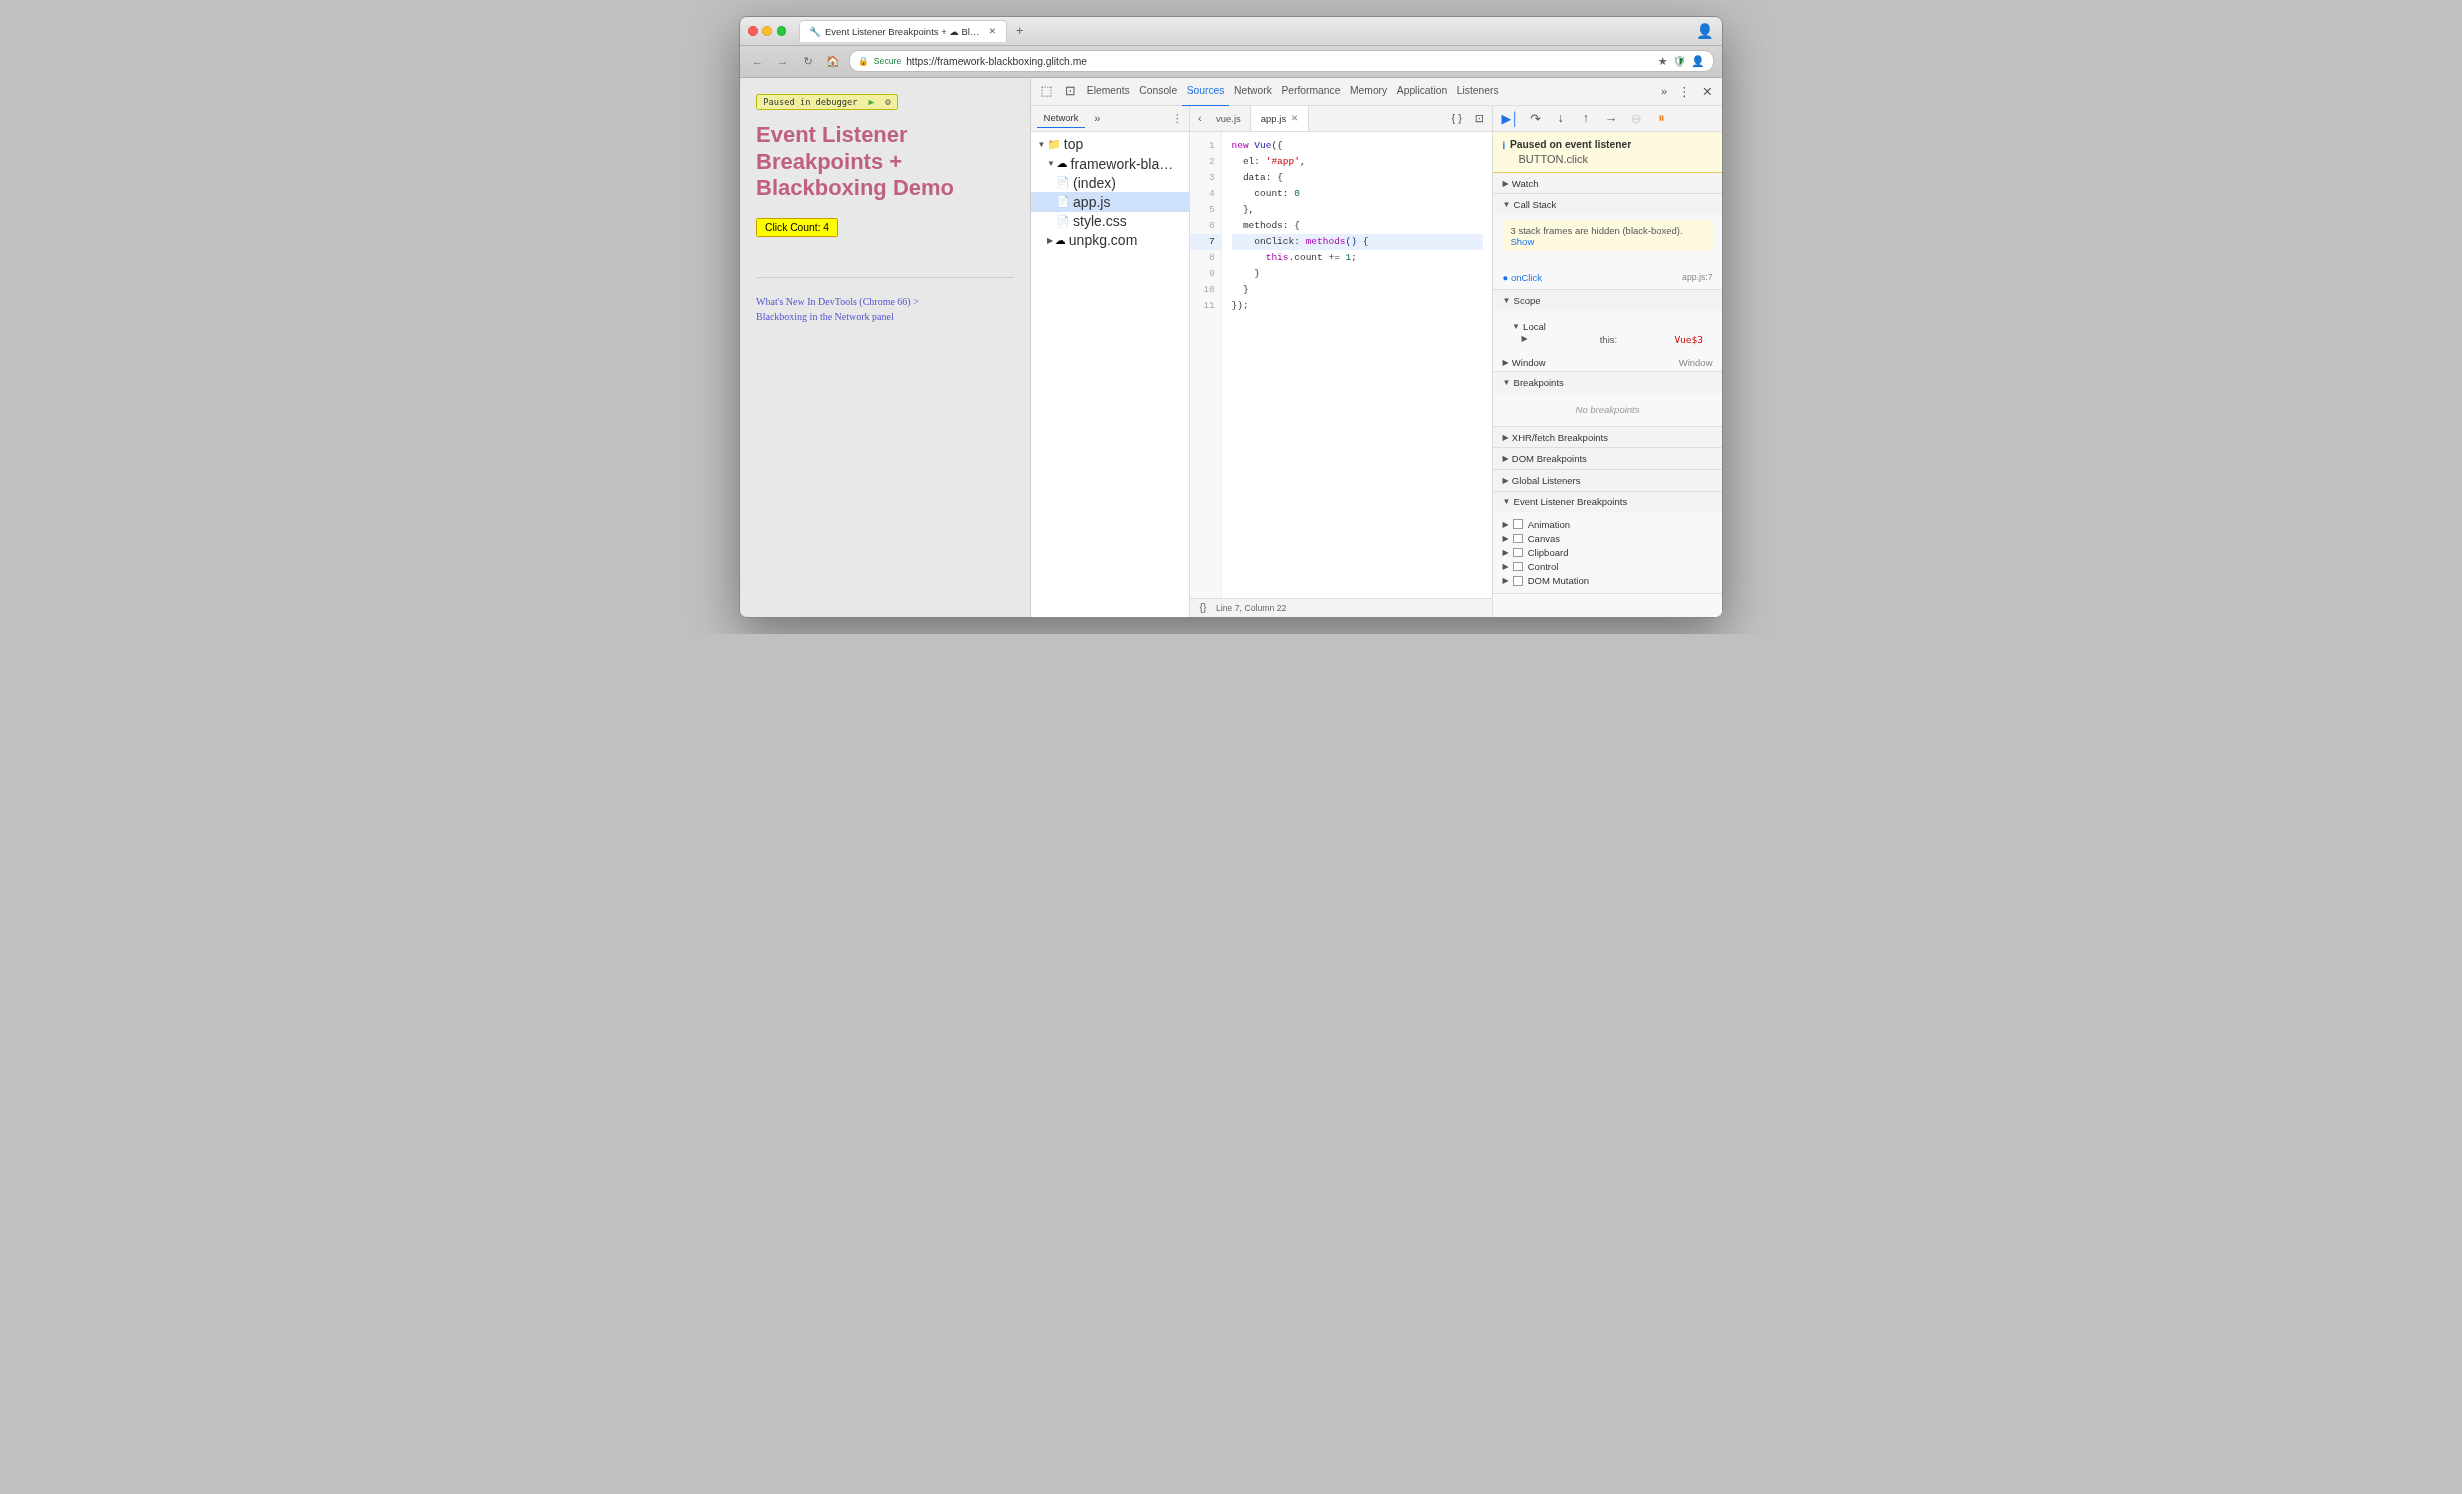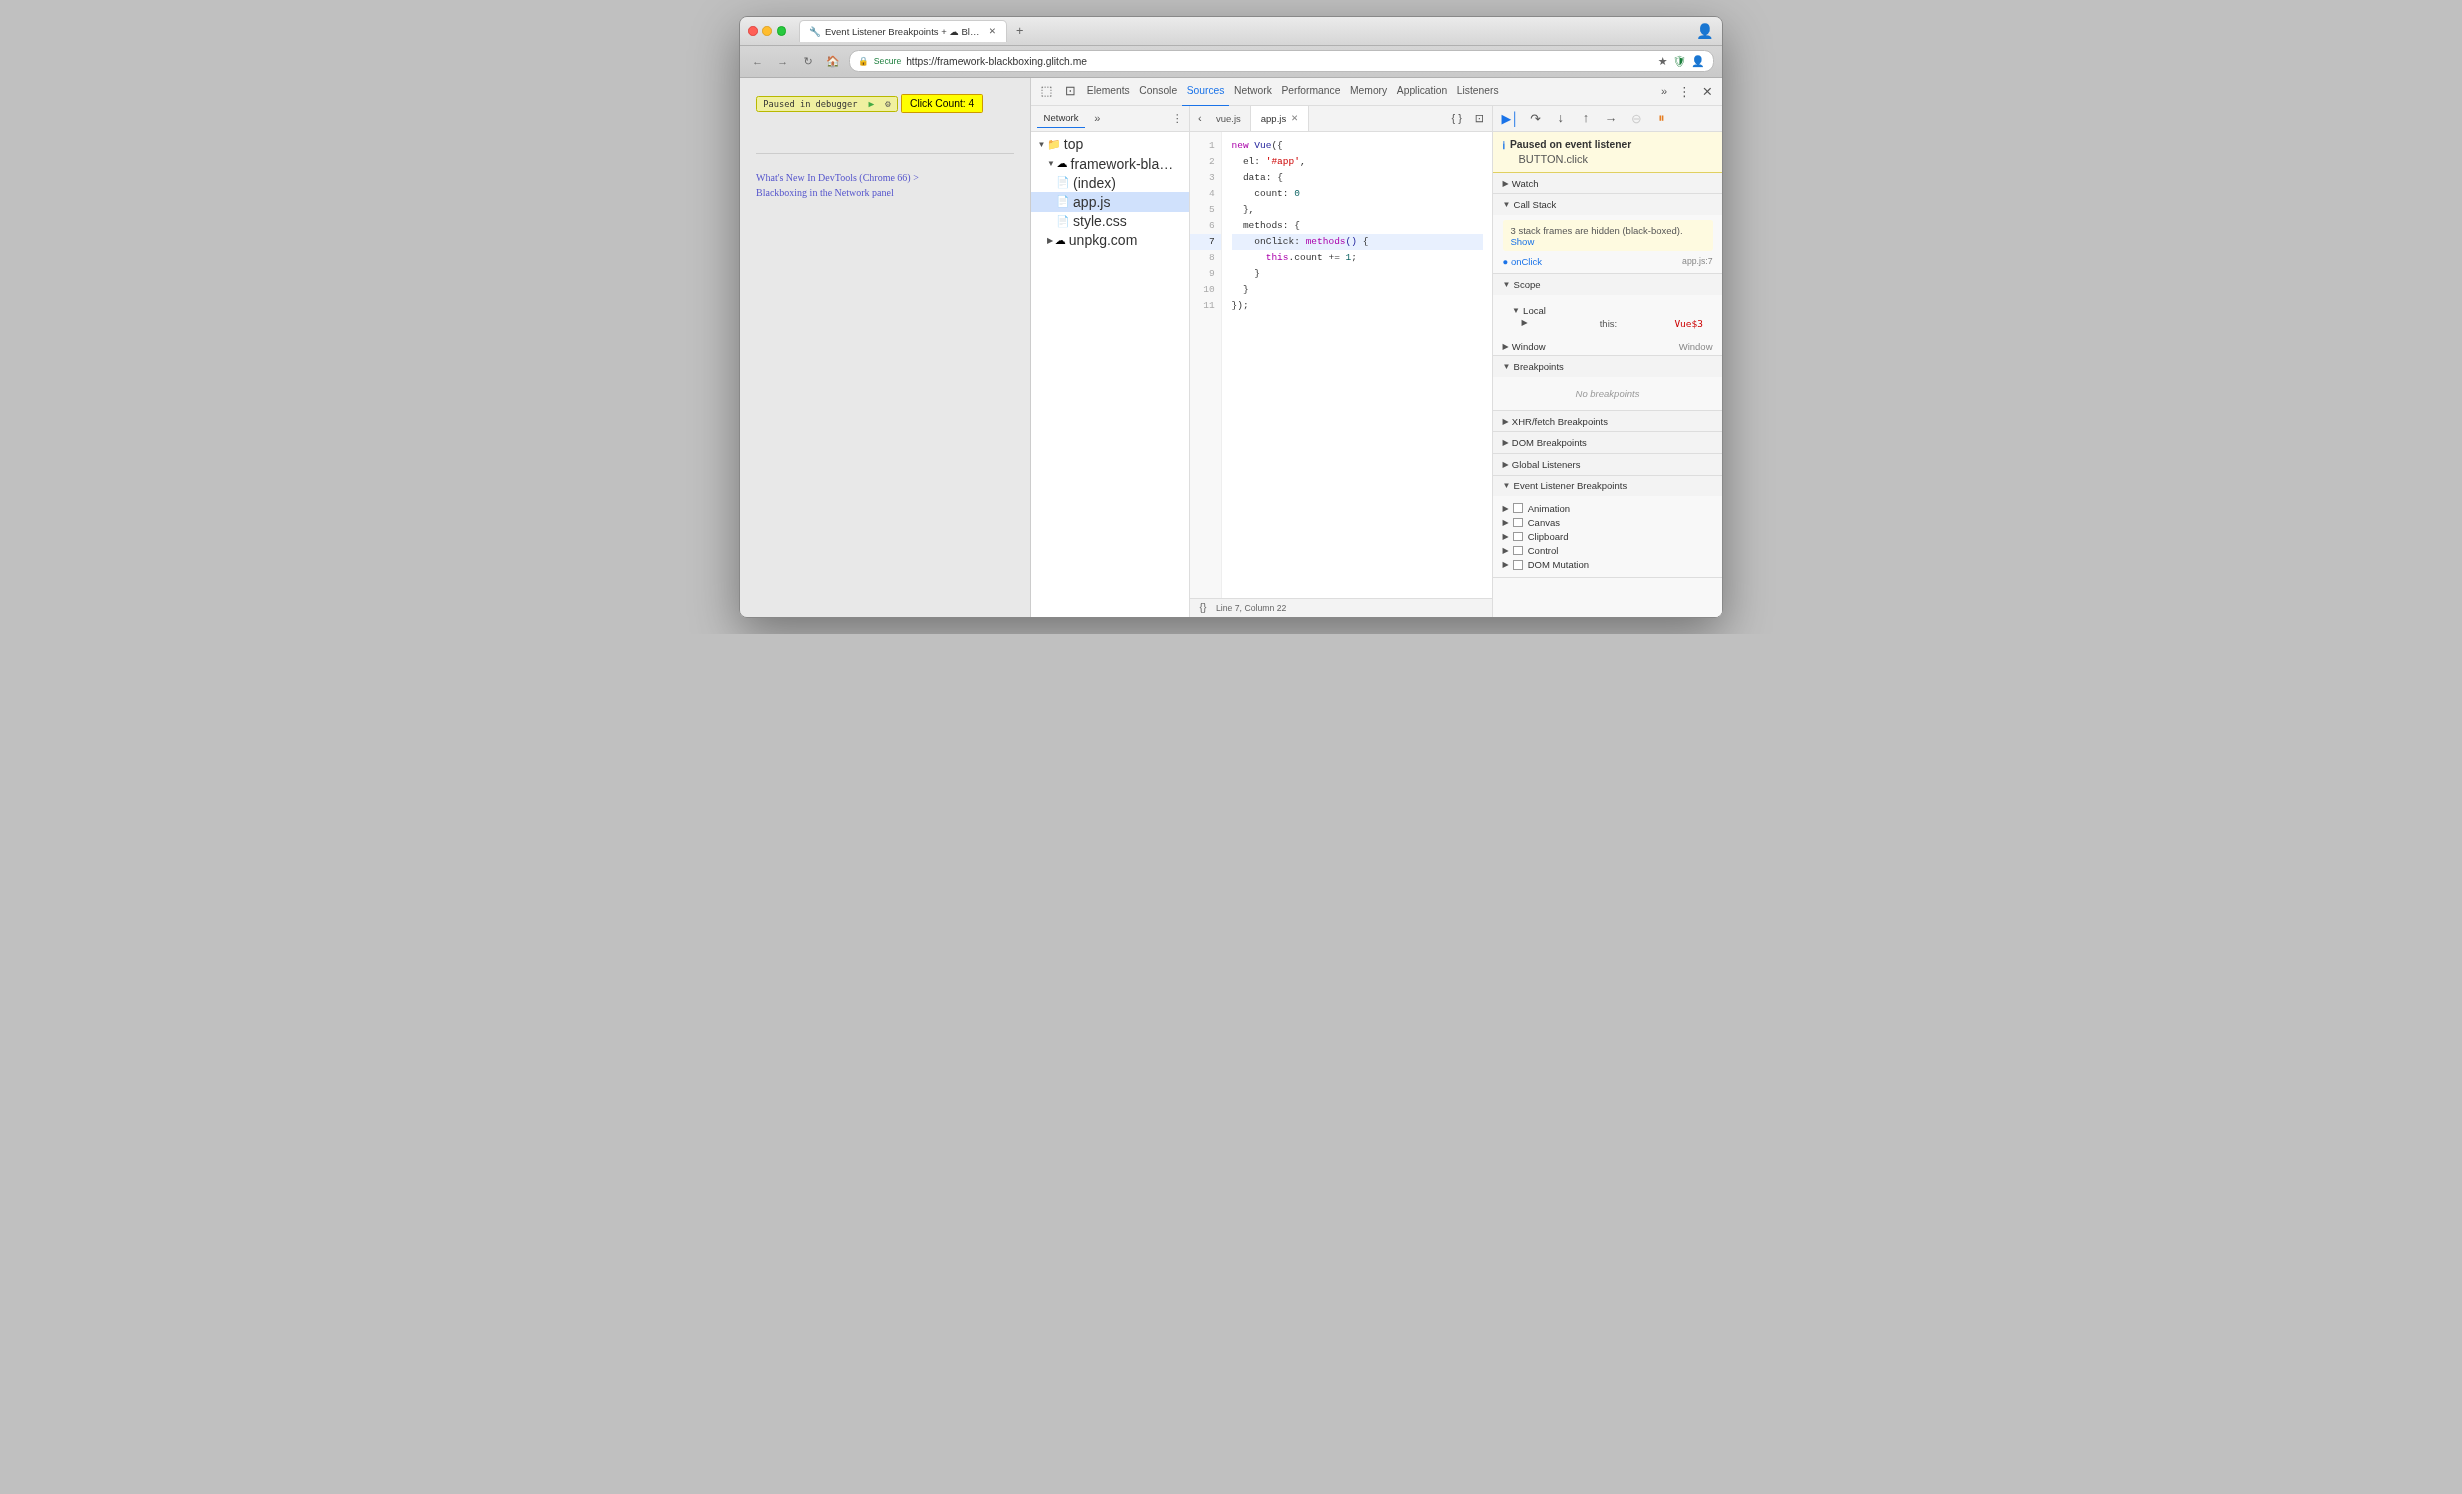--- a/index.html
+++ b/index.html
@@ -400,21 +400,21 @@
       padding: 4.8px 9.5px;
       font-size: 9.5px;
       color: #333;
     }
     .callstack-warning {
       background: #fefae0;
       padding: 4.8px 8px;
       font-size: 9.5px;
       color: #555;
       border-radius: 2.4px;
-      margin-bottom: 3px;
+      margin-bottom: 19px;
     }
     .callstack-warning a { color: #1a73e8; }
     .callstack-item {
       display: flex;
       justify-content: space-between;
       align-items: center;
       padding: 1.6px 0;
       font-size: 9.5px;
     }
     .callstack-fn { color: #1a73e8; }
@@ -510,20 +510,23 @@
     </div>
   </div>
 
   <div class="browser-content">
 
     <div class="webpage-preview">
       <div class="paused-badge">
         <span>Paused in debugger</span>
         <span class="play-btn">▶</span>
         <span class="settings-btn">⚙</span>
+      </div>
+      <div class="page-title">
+        <span>Event Listener Breakpoints + Blackboxing Demo</span>
       </div>
       <button class="click-count-btn">
         <span>Click Count: 4</span>
       </button>
       <hr class="webpage-divider">
       <div class="webpage-links">
         <a class="webpage-link">
           <span>What's New In DevTools (Chrome 66) &gt;</span>
         </a>
         <a class="webpage-link">

